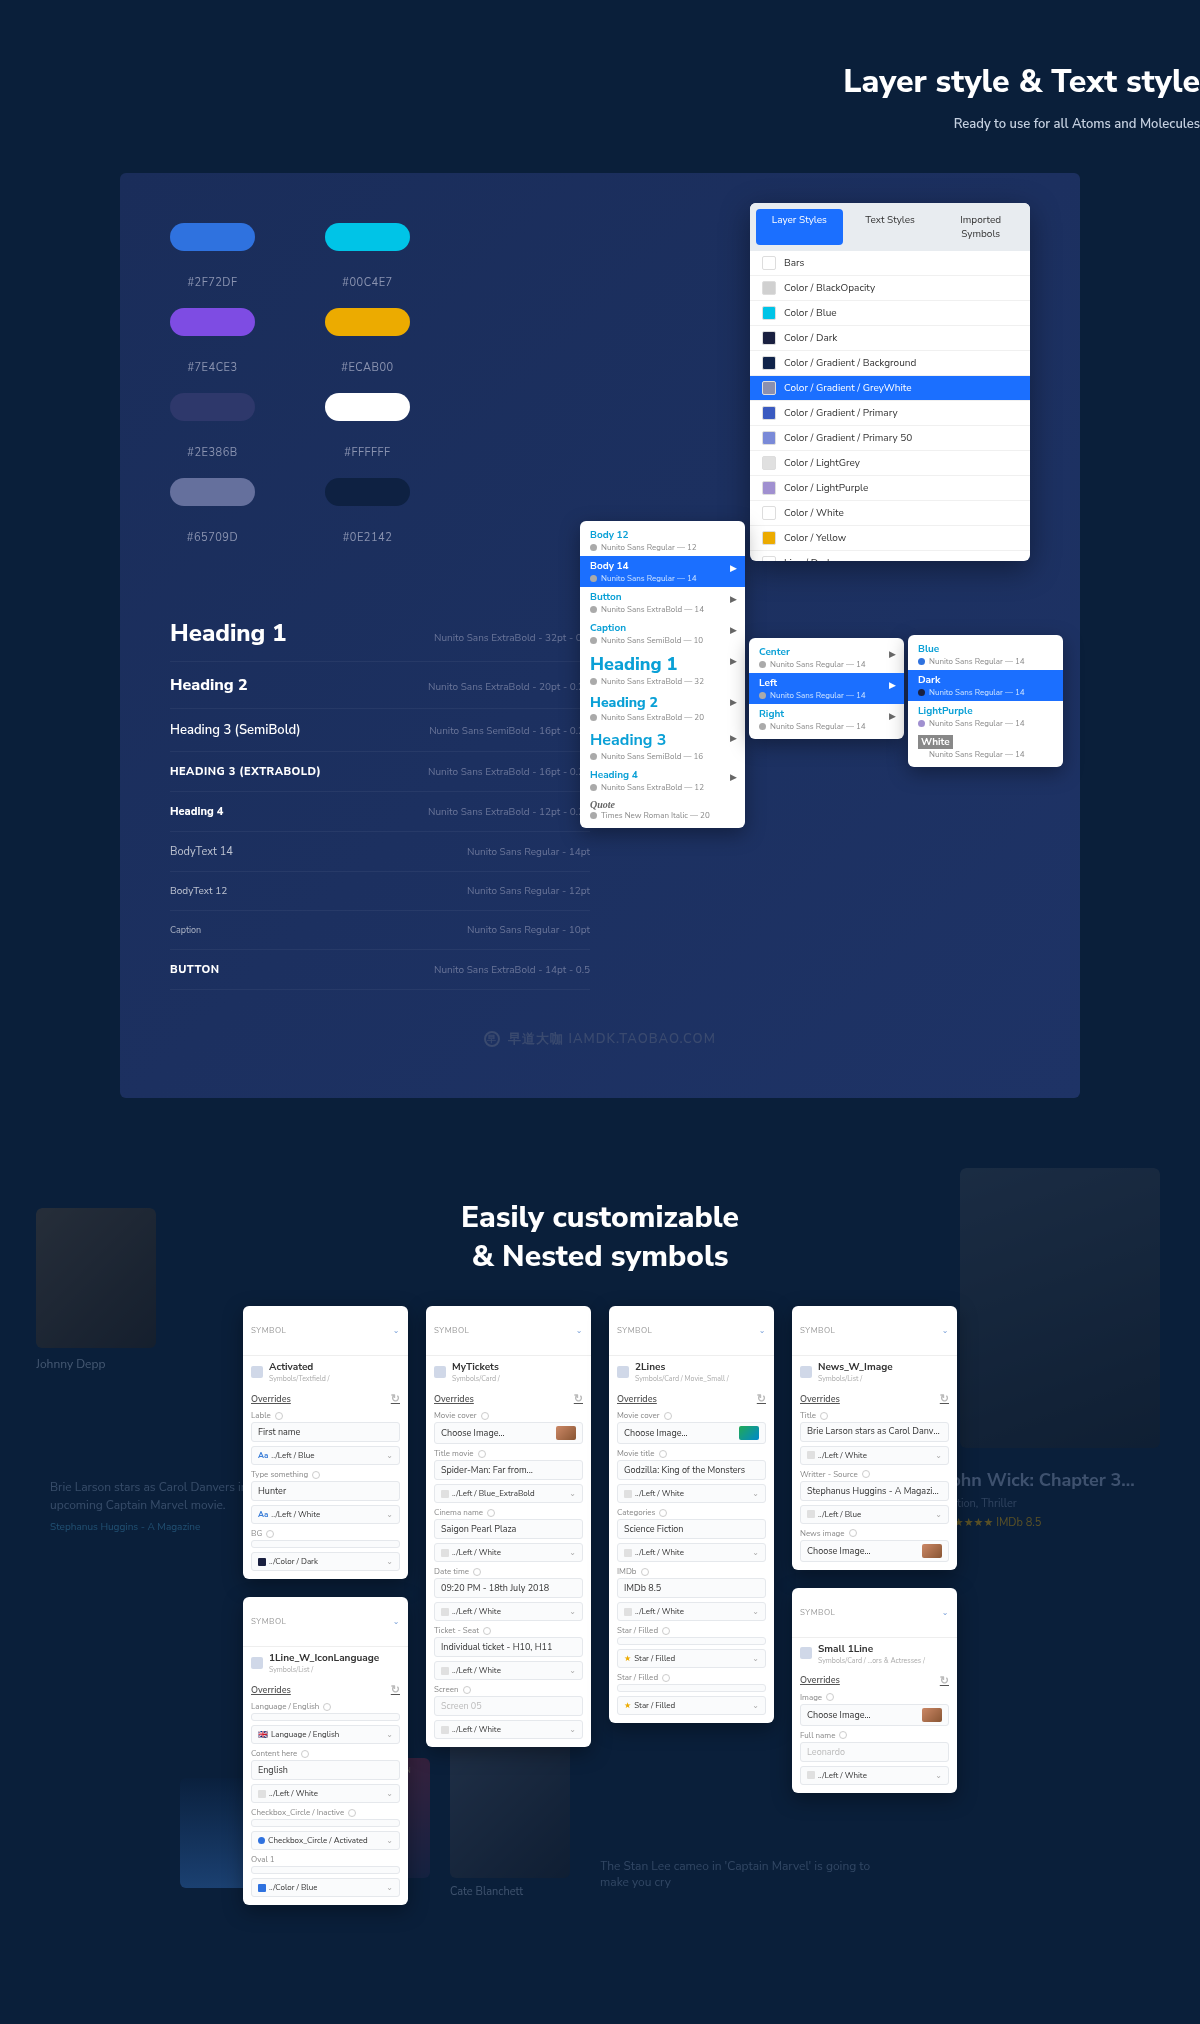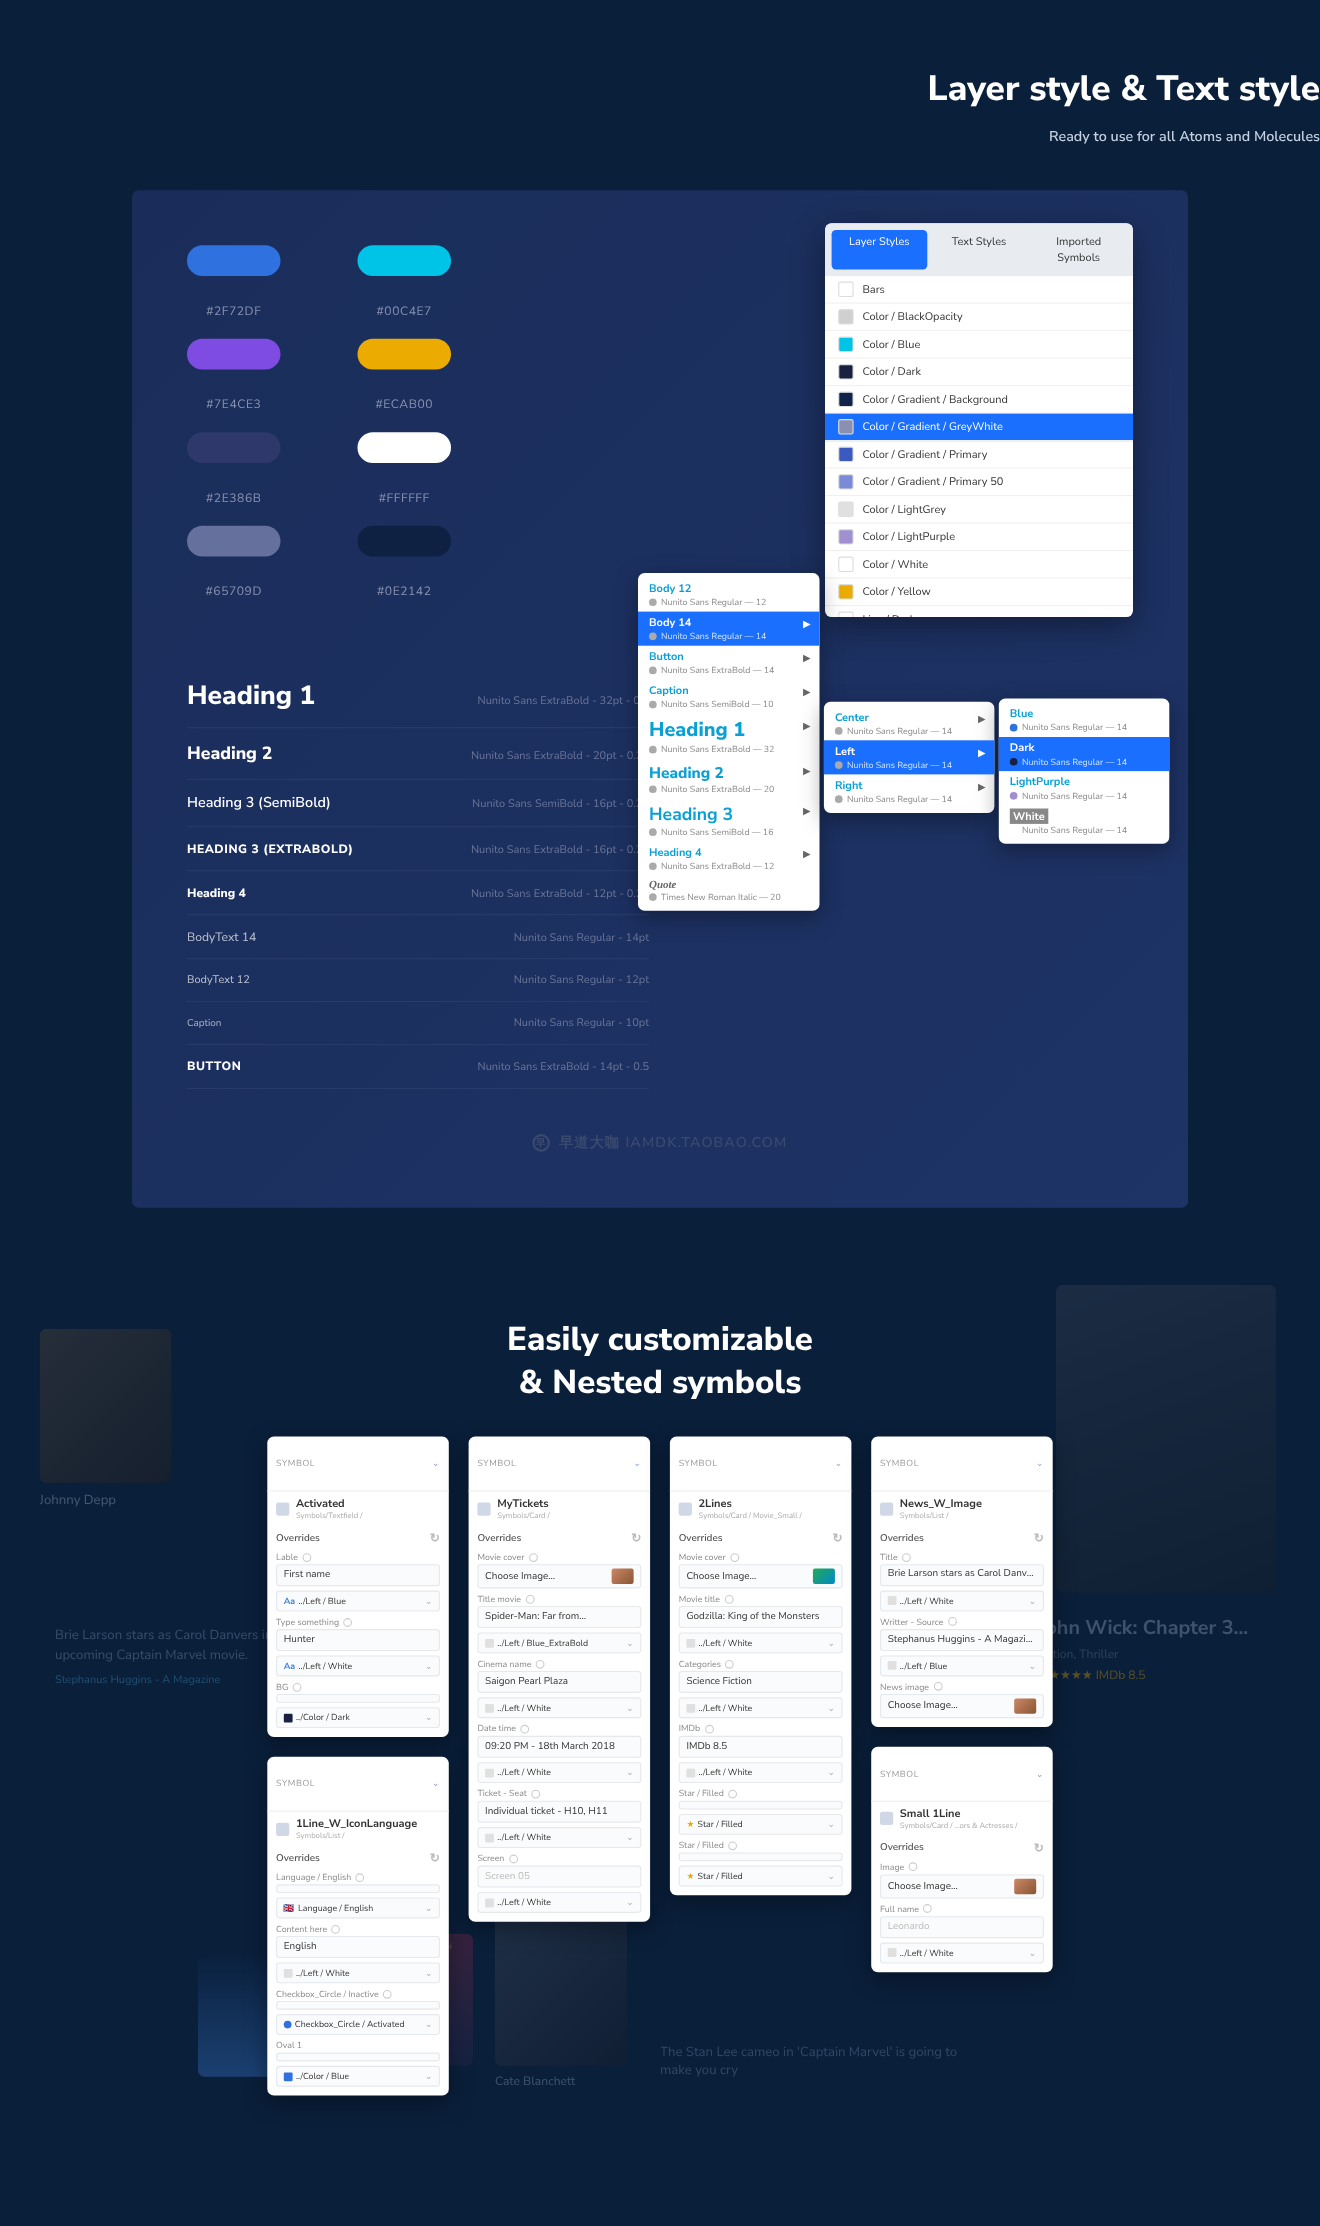--- a/index.html
+++ b/index.html
@@ -124,21 +124,21 @@
 .sym-head {
   display: flex; justify-content: space-between; padding: 19px 8px;
   border-bottom: 1px solid #eee; color: #999; font-size: 8px;
   letter-spacing: 0.5px;
 }
 .sym-head .chev { color: #7aa0d8; }
 .sym-title-row { display: flex; gap: 6px; padding: 4px 8px; align-items: center; }
 .sym-icon { width: 12px; height: 12px; background: #d0d8e8; border-radius: 2px; flex-shrink: 0; }
 .sym-title { font-weight: 700; font-size: 10px; }
 .sym-path { font-size: 7px; color: #aaa; }
-.sym-sec { padding: 4px 8px 2px; font-size: 9px; color: #555; font-weight: 600; display: flex; justify-content: space-between; align-items: center; }
+.sym-sec { padding: 4px 8px 2px; font-size: 9px; color: #555; font-weight: 600; display: flex; justify-content: space-between; align-items: center; text-decoration: underline; }
 .sym-refresh { color: #bbb; font-size: 11px; }
 .sym-field { padding: 2px 8px; }
 .sym-label { font-size: 8px; color: #888; display: flex; align-items: center; gap: 4px; margin-bottom: 1px; }
 .sym-input {
   background: #fafbfc; border: 1px solid #e5e8ec; border-radius: 3px;
   padding: 3px 6px; font-size: 9px; color: #333; display: flex; align-items: center; gap: 4px;
   justify-content: space-between;
 }
 .sym-input .ival { flex: 1; white-space: nowrap; overflow: hidden; text-overflow: ellipsis; }
 .sym-input.dim { color: #bbb; }
@@ -624,21 +624,21 @@
               <span class="style-badge">
                 <span class="sb-sw" style="background: rgb(224, 224, 224);"></span>
                 <span class="ival">../Left / White</span>
               </span>
               <span class="mini-chev">⌄</span>
             </div>
           </div>
           <div class="sym-field">
             <div class="sym-label">Date time<span class="eye"></span></div>
             <div class="sym-input">
-              <span class="ival">09:20 PM - 18th March 2018</span>
+              <span class="ival">09:20 PM - 18th July 2018</span>
             </div>
           </div>
           <div class="sym-field">
             <div class="sym-input">
               <span class="style-badge">
                 <span class="sb-sw" style="background: rgb(224, 224, 224);"></span>
                 <span class="ival">../Left / White</span>
               </span>
               <span class="mini-chev">⌄</span>
             </div>

